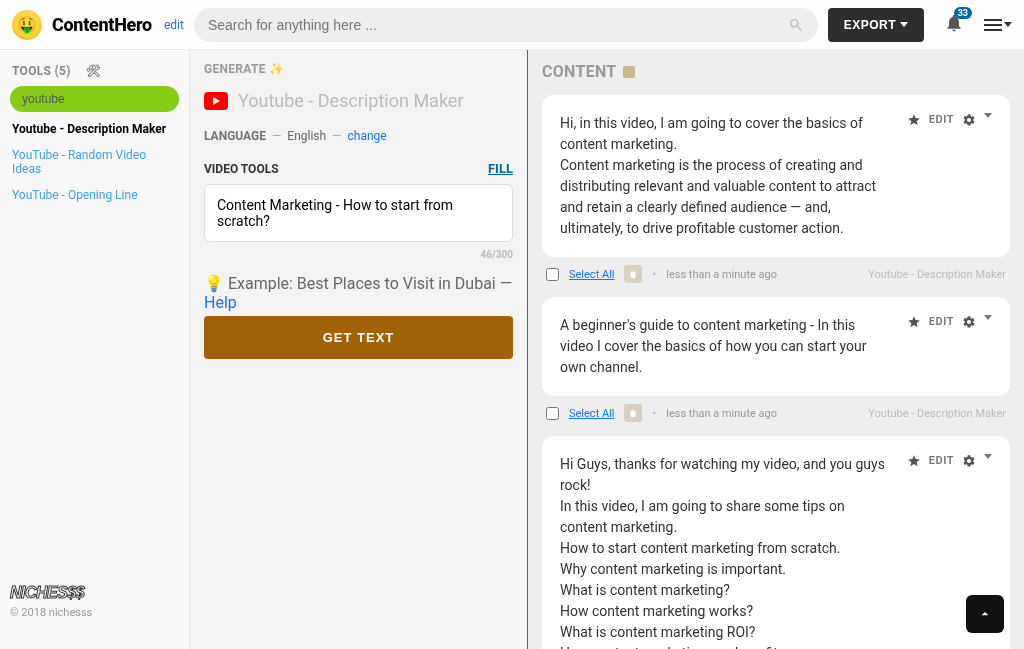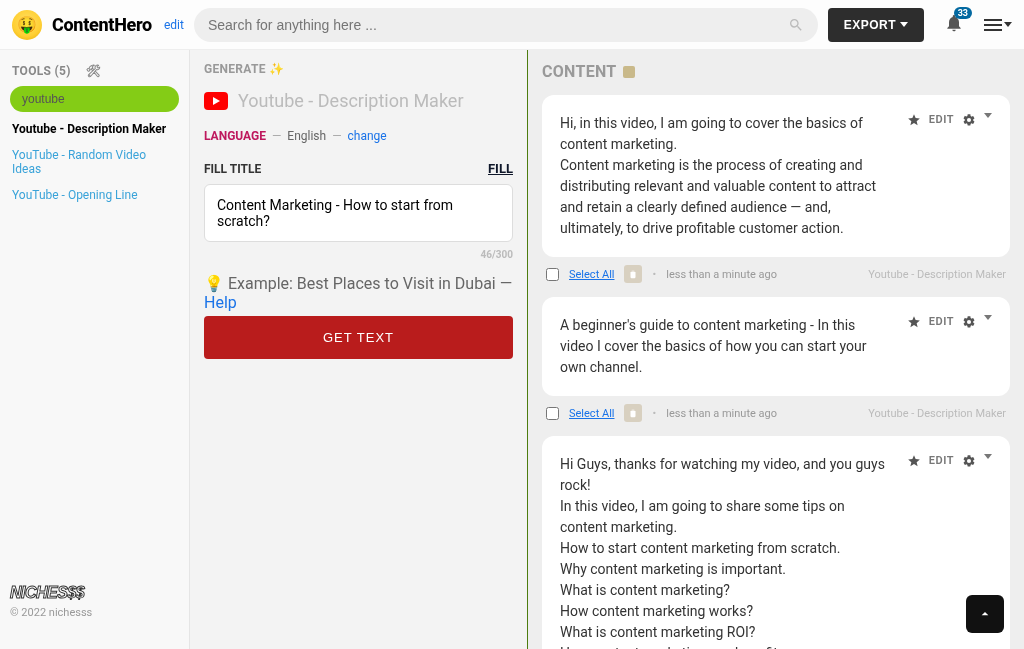--- a/index.html
+++ b/index.html
@@ -37,30 +37,30 @@
   
   
   .middle { width: 338px; background: #f3f3f3; border-right: 1px solid #4d7c0f; padding: 12px 14px; }
   .section-header { font-size: 12px; font-weight: 700; color: #999; letter-spacing: 0.3px; margin-bottom: 14px; }
   .sparkle { color: #f5c542; }
   .tool-title-row { display: flex; align-items: center; gap: 10px; margin-bottom: 18px; }
   .yt-icon { width: 24px; height: 18px; background: #ff0000; border-radius: 4px; display: flex; align-items: center; justify-content: center; }
   .yt-play { width: 0; height: 0; border-top: 4px solid transparent; border-bottom: 4px solid transparent; border-left: 7px solid #fff; }
   .tool-title { font-size: 18px; color: #bbb; font-weight: 400; }
   .lang-row { font-size: 12px; margin-bottom: 18px; }
-  .lang-row .lbl { font-weight: 700; color: #be185d; }
+  .lang-row .lbl { font-weight: 700; color: #737373; }
   .lang-row .sep { color: #aaa; margin: 0 3px; }
   .lang-row .val { color: #666; }
   .field-header { display: flex; justify-content: space-between; align-items: center; font-size: 12px; font-weight: 700; margin-bottom: 8px; }
-  .field-header .fill { color: #0f172a; text-decoration: underline; cursor: pointer; font-size: 13px;}
+  .field-header .fill { color: #0369a1; text-decoration: underline; cursor: pointer; font-size: 13px;}
   .text-input { width: 100%; border: 1px solid #ddd; border-radius: 6px; padding: 12px; font-size: 14px; font-family: inherit; resize: none; background: #fff; outline: none; }
   .charcount { font-size: 10px; color: #bbb; text-align: right; margin-top: 3px; font-weight: bold; }
   .example-row { font-size: 16px; color: #666; margin-top: 14px; margin-bottom: 4px; }
   .bulb { color: #f5c542; }
-  .get-text-btn { width: 100%; background: #b91c1c; color: #fff; border: none; border-radius: 4px; padding: 14px; font-weight: 400; font-size: 13px; letter-spacing: 1px; cursor: pointer; }
+  .get-text-btn { width: 100%; background: #a16207; color: #fff; border: none; border-radius: 4px; padding: 14px; font-weight: 700; font-size: 13px; letter-spacing: 1px; cursor: pointer; }
   
   
   .right { flex: 1; background: #eeeeee; overflow-y: auto; padding: 12px 14px; position: relative; }
   .right::-webkit-scrollbar { width: 10px; }
   .right::-webkit-scrollbar-thumb { background: #ccc; border-radius: 5px; }
   .content-header { font-size: 16px; font-weight: 700; color: #999; letter-spacing: 0.3px; margin-bottom: 14px; display: flex; align-items: center; gap: 6px; }
   .content-icon { width: 12px; height: 12px; background: #c9b98a; border-radius: 2px; display: inline-block; }
   
   .card { background: #fff; border-radius: 12px; padding: 18px; margin-bottom: 0; display: flex; gap: 19px; }
   .card-text { flex: 1; font-size: 14px; line-height: 1.5; color: #333; white-space: pre-line; }
@@ -124,21 +124,21 @@
     <div class="sidebar-header">
       <span>TOOLS (5)</span>
       <span class="tools-icon">🛠</span>
     </div>
     <input class="sidebar-search" value="youtube" style="">
     <a class="sidebar-item active">Youtube - Description Maker</a>
     <a class="sidebar-item">YouTube - Random Video Ideas</a>
     <a class="sidebar-item">YouTube - Opening Line</a>
     <div class="sidebar-footer">
       <div class="nichesss-logo">NICHES$$</div>
-      <div class="copyright">© 2022 nichesss</div>
+      <div class="copyright">© 2018 nichesss</div>
     </div>
   </div>
 
   <div class="middle">
     <div class="section-header">
       <span>GENERATE</span> <span class="sparkle">✨</span>
     </div>
     <div class="tool-title-row">
       <div class="yt-icon">
           <div class="yt-play"></div>
@@ -146,21 +146,21 @@
       <div class="tool-title">Youtube - Description Maker</div>
     </div>
     <div class="lang-row">
       <span class="lbl">LANGUAGE</span>
       <span class="sep">—</span>
       <span class="val">English</span>
       <span class="sep">—</span>
       <a href="#">change</a>
     </div>
     <div class="field-header">
-      <span>FILL TITLE</span>
+      <span>VIDEO TOOLS</span>
       <span class="fill">FILL</span>
     </div>
     <textarea class="text-input" rows="2" style="">Content Marketing - How to start from scratch?</textarea>
     <div class="charcount">46/300</div>
     <div class="example-row">
       <span class="bulb">💡</span>
       <span>Example: Best Places to Visit in Dubai</span>
       <span> — </span>
       <a href="#">Help</a>
     </div>

